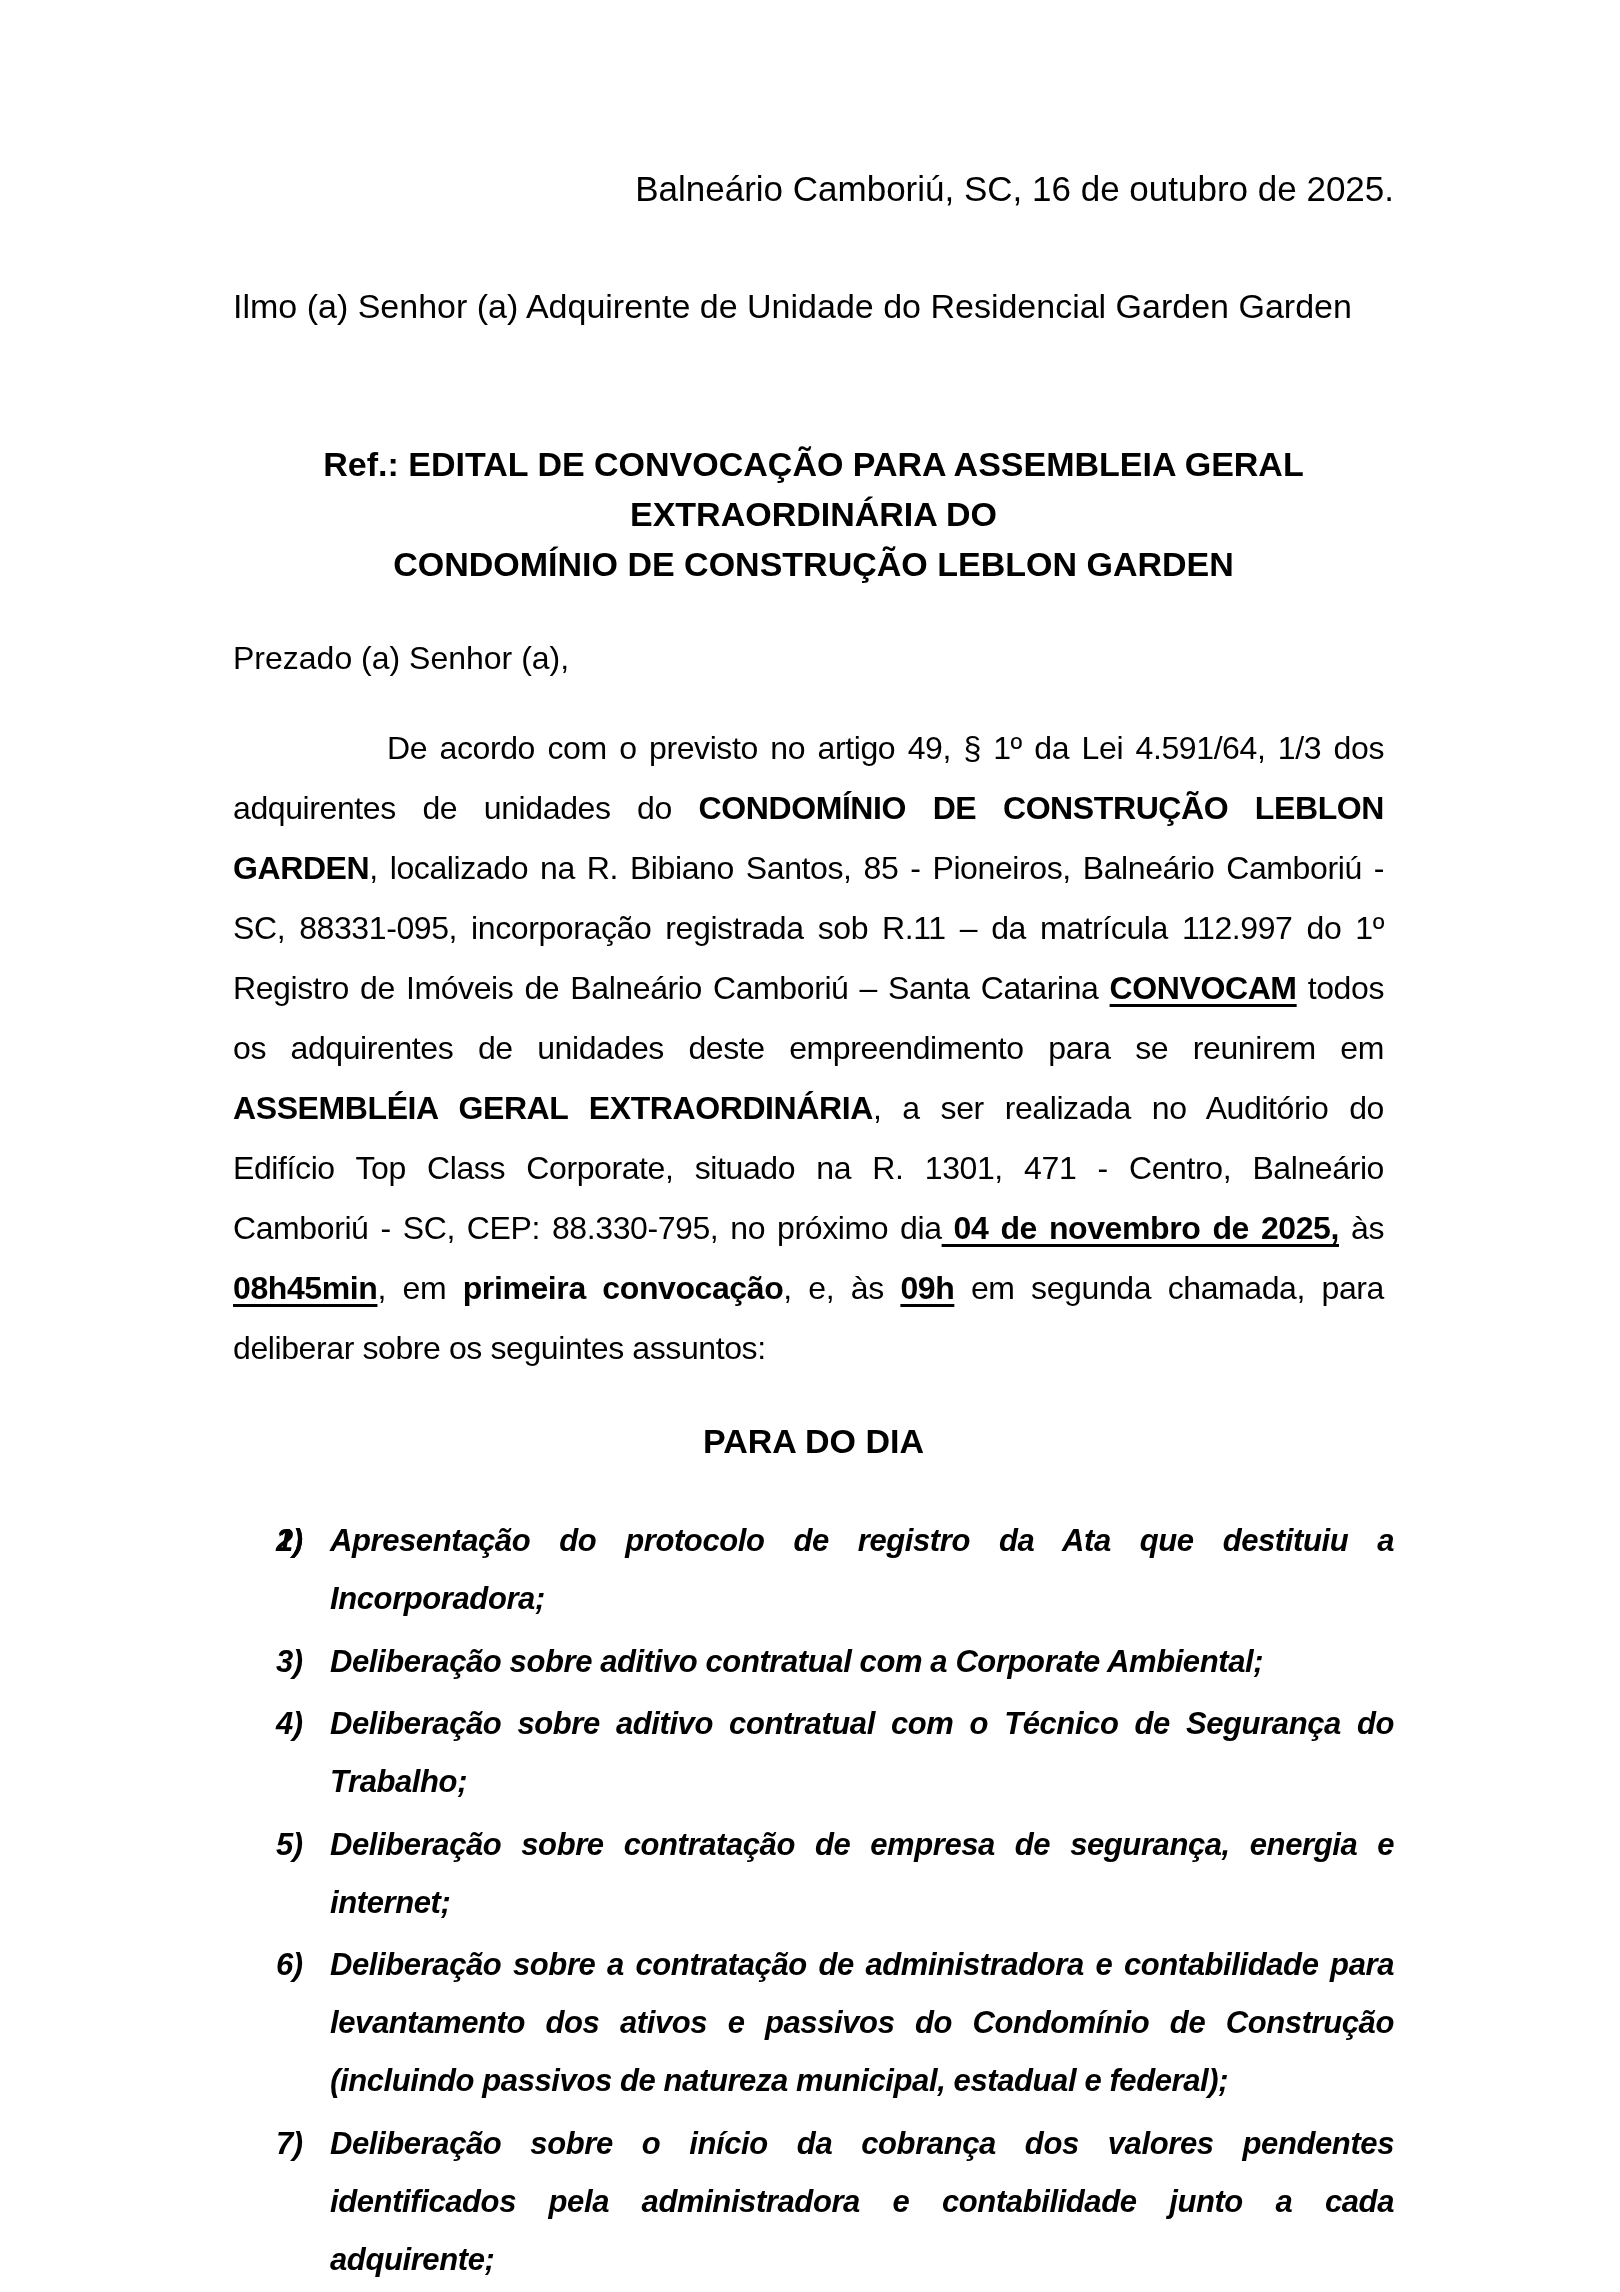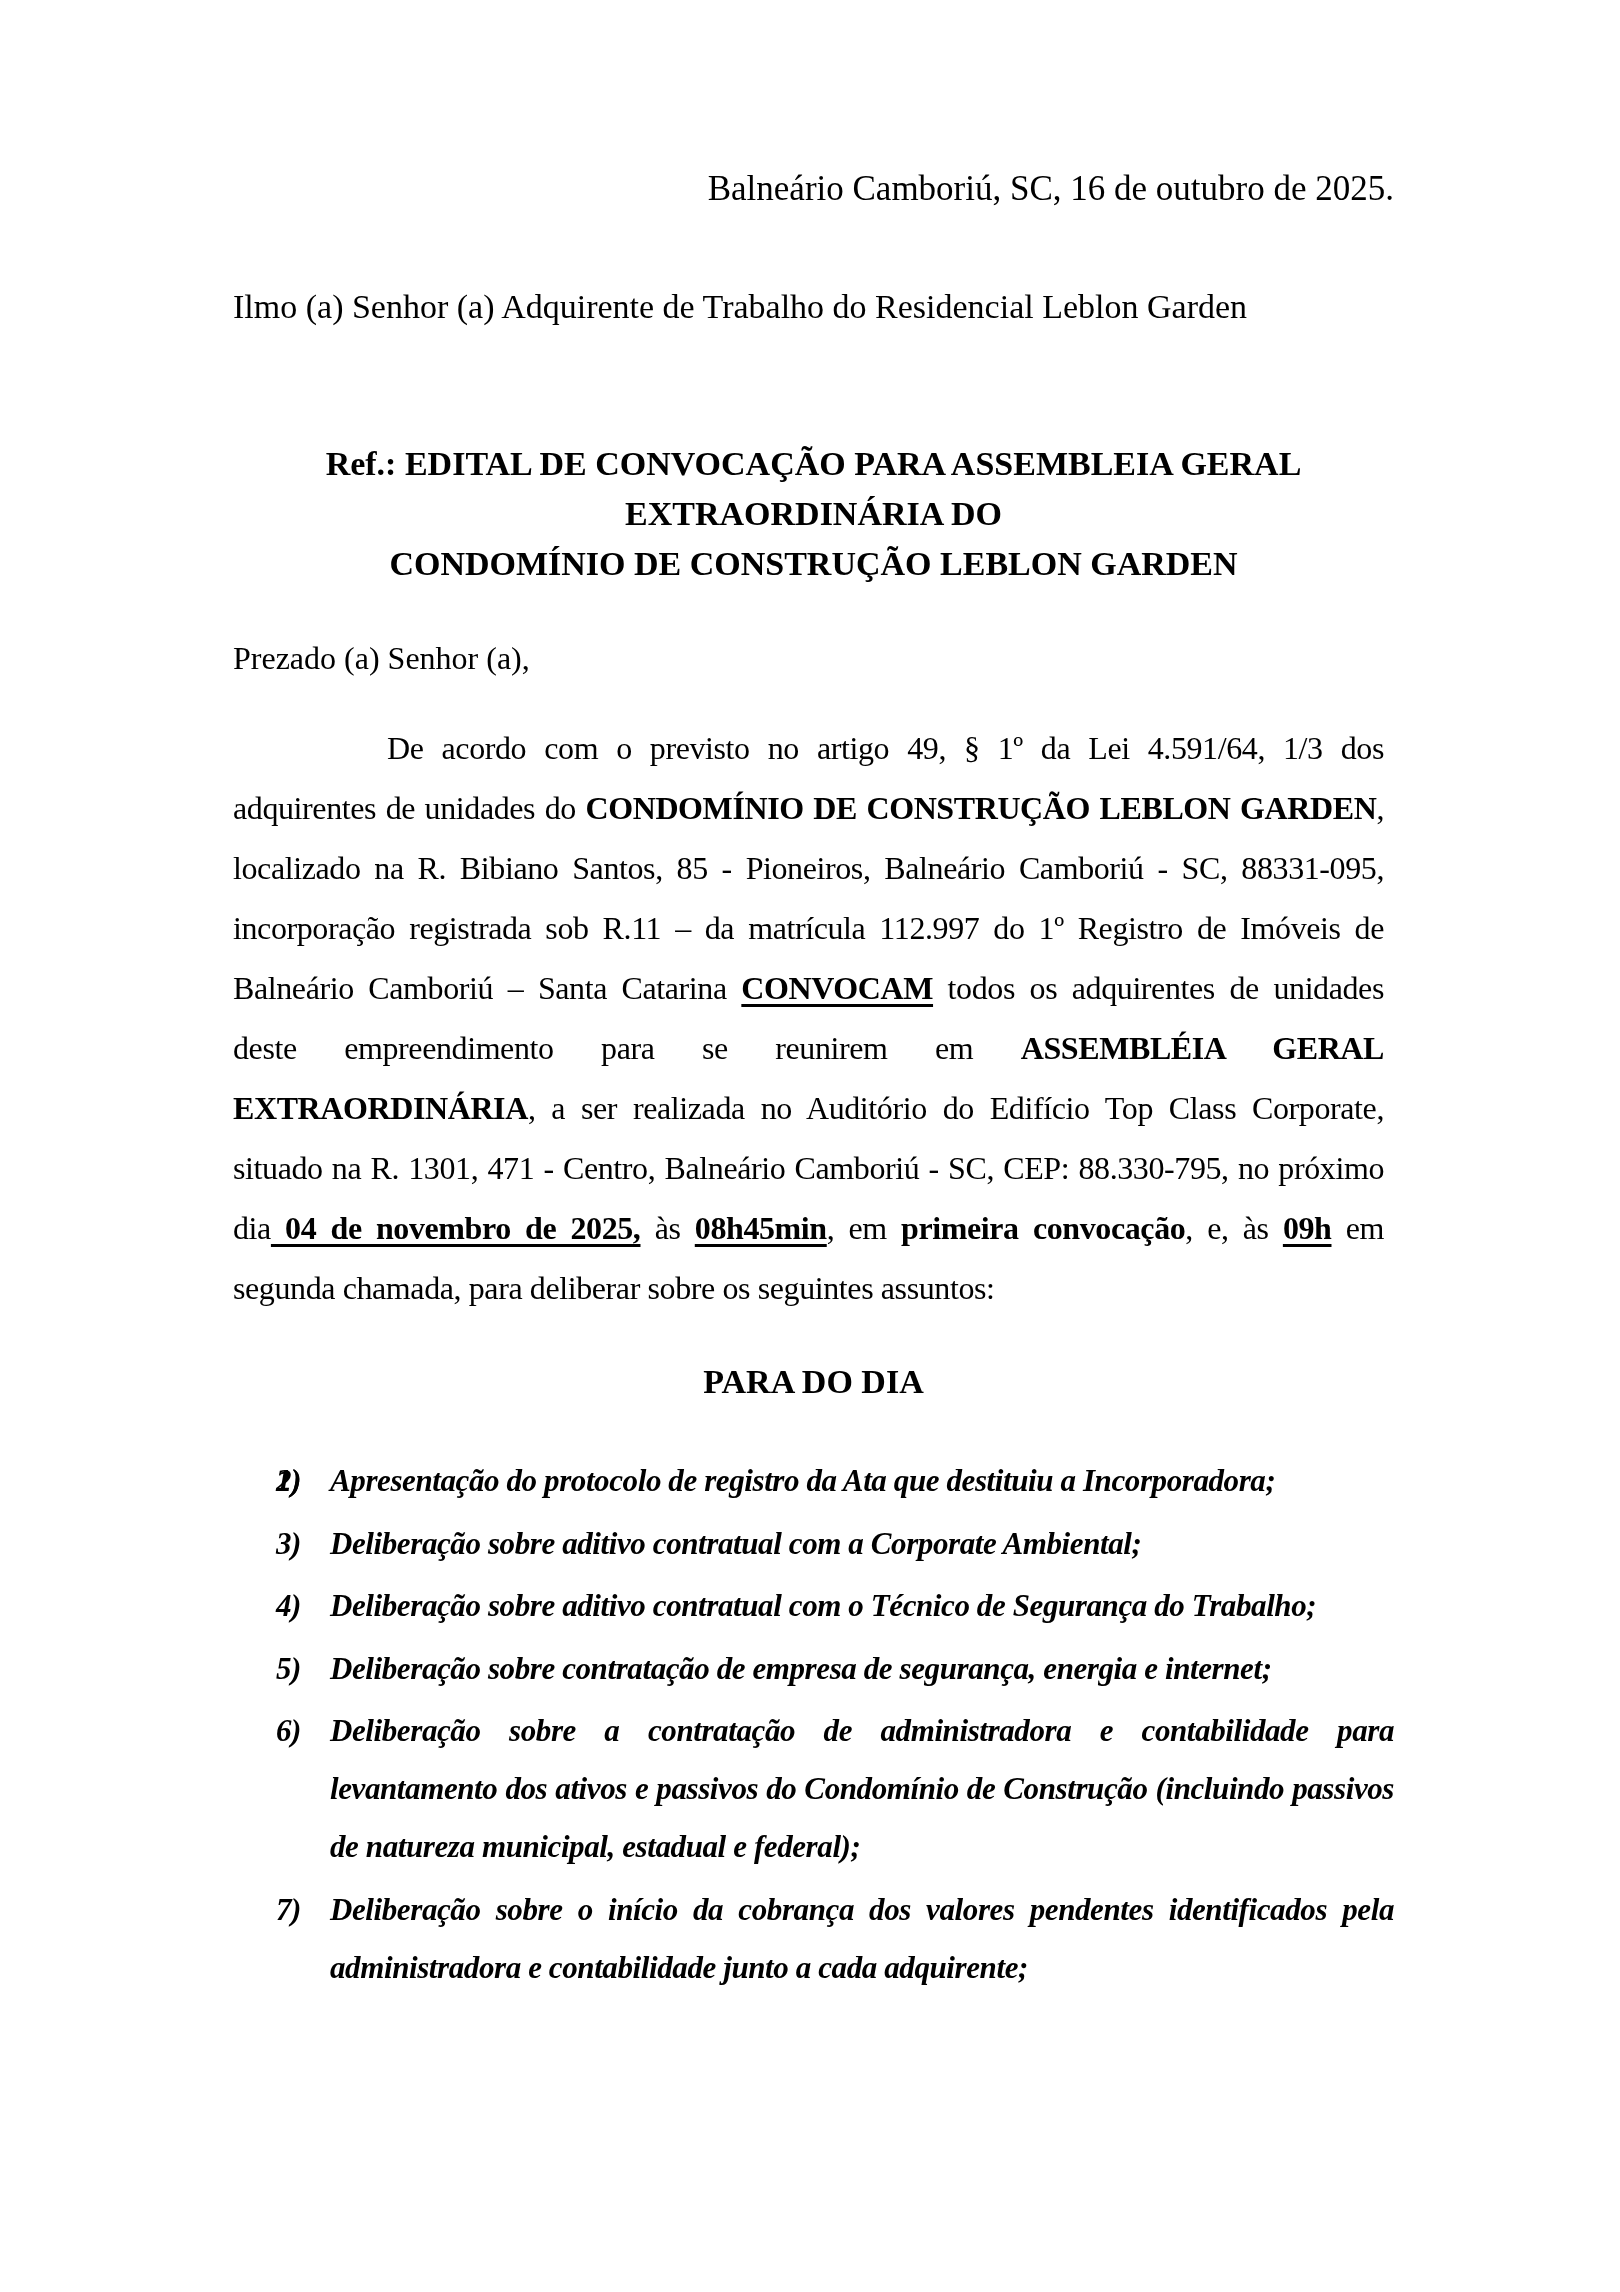--- a/index.html
+++ b/index.html
@@ -6,21 +6,21 @@
     margin: 0;
     padding: 0;
     background: #ffffff;
   }
   .page {
     position: relative;
     width: 1620px;
     height: 2293px;
     background: #ffffff;
     color: #000000;
-    font-family: Liberation Serif, serif;
+    font-family: Liberation Sans, sans-serif;
     overflow: hidden;
   }
   .content {
     position: absolute;
     left: 233px;
     top: 0;
     width: 1161px;
   }
   .date-line {
     margin-top: 167px;
@@ -91,21 +91,21 @@
   }
 </style>
 </head>
 <body>
 
 <div class="page">
   <div class="content">
 
     <div class="date-line">Balneário Camboriú, SC, 16 de outubro de 2025.</div>
 
-    <div class="addressee-line">Ilmo (a) Senhor (a) Adquirente de Trabalho do Residencial Leblon Garden</div>
+    <div class="addressee-line">Ilmo (a) Senhor (a) Adquirente de Unidade do Residencial Garden Garden</div>
 
     <div class="ref-heading">
       <div>Ref.: EDITAL DE CONVOCAÇÃO PARA ASSEMBLEIA GERAL EXTRAORDINÁRIA DO</div>
       <div>CONDOMÍNIO DE CONSTRUÇÃO LEBLON GARDEN</div>
     </div>
 
     <div class="salutation-line">Prezado (a) Senhor (a),</div>
 
     <p class="body-paragraph"><span class="">De acordo com o previsto no artigo 49, § 1º da Lei 4.591/64, 1/3 dos adquirentes de unidades do </span><span class="b">CONDOMÍNIO DE CONSTRUÇÃO LEBLON GARDEN</span><span class="">, localizado na R. Bibiano Santos, 85 - Pioneiros, Balneário Camboriú - SC, 88331-095, incorporação registrada sob R.11 – da matrícula 112.997 do 1º Registro de Imóveis de Balneário Camboriú – Santa Catarina  </span><span class="b u">CONVOCAM</span><span class=""> todos os adquirentes de unidades deste empreendimento para se reunirem em </span><span class="b">ASSEMBLÉIA GERAL EXTRAORDINÁRIA</span><span class="">, a ser realizada no Auditório do Edifício Top Class Corporate, situado na R. 1301, 471 - Centro, Balneário Camboriú - SC, CEP: 88.330-795, no próximo dia</span><span class="b u"> 04 de novembro de 2025,</span><span class=""> às </span><span class="b u">08h45min</span><span class="">, em </span><span class="b">primeira convocação</span><span class="">, e, às </span><span class="b u">09h</span><span class=""> em segunda chamada, para deliberar sobre os seguintes assuntos:</span></p>
 

